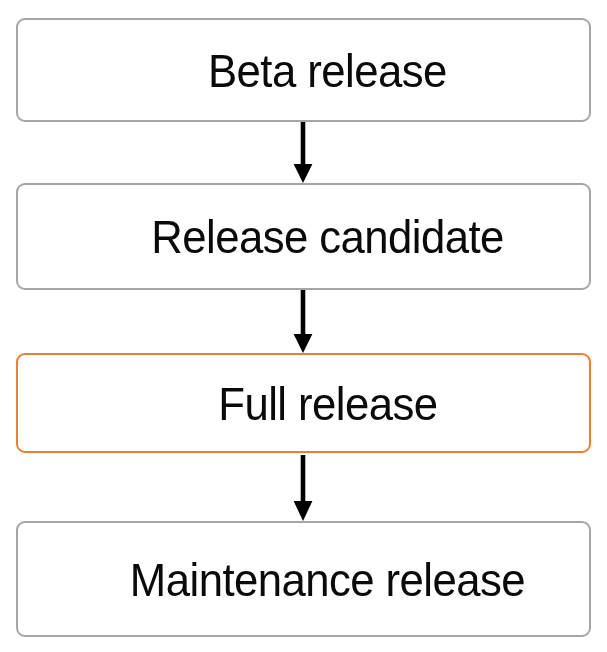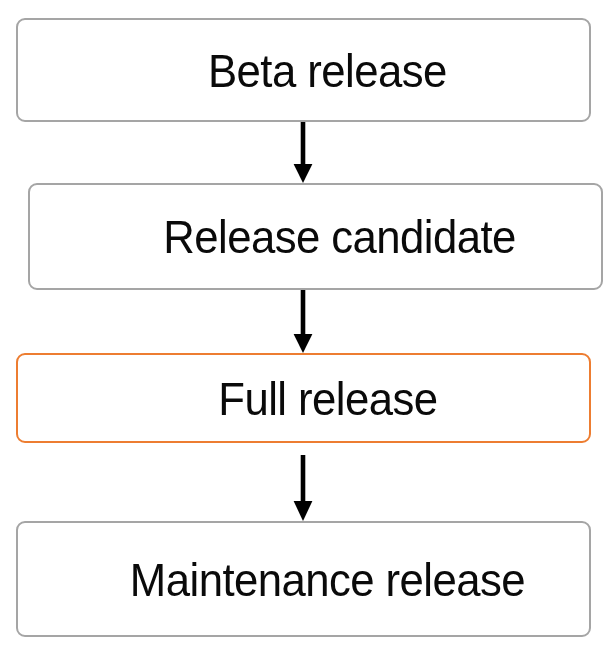--- a/index.html
+++ b/index.html
@@ -62,32 +62,32 @@
     <span class="node-label">Beta release</span>
   </div>
 
   <div class="connector" id="edge-0" style="left: 289px; top: 122px; width: 28px; height: 62px;">
     <svg width="28" height="62" viewBox="0 0 28 62" xmlns="http://www.w3.org/2000/svg" aria-hidden="true">
       <path d="M14 0 L14 44" stroke="#000000" stroke-width="4.6" fill="none"></path>
       <path d="M4.6 42 L23.4 42 L14 61 Z" fill="#000000"></path>
     </svg>
   </div>
 
-  <div class="node" id="node-1" style="left: 28px; top: 183px; width: 575px; height: 107px; border-color: rgb(165, 165, 165); background: rgb(255, 255, 255);">
+  <div class="node" id="node-1" style="left: 16px; top: 183px; width: 575px; height: 107px; border-color: rgb(165, 165, 165); background: rgb(255, 255, 255);">
     <span class="node-label">Release candidate</span>
   </div>
 
   <div class="connector" id="edge-1" style="left: 289px; top: 290px; width: 28px; height: 64px;">
     <svg width="28" height="64" viewBox="0 0 28 64" xmlns="http://www.w3.org/2000/svg" aria-hidden="true">
       <path d="M14 0 L14 46" stroke="#000000" stroke-width="4.6" fill="none"></path>
       <path d="M4.6 44 L23.4 44 L14 63 Z" fill="#000000"></path>
     </svg>
   </div>
 
-  <div class="node" id="node-2" style="left: 16px; top: 353px; width: 575px; height: 90px; border-color: rgb(237, 125, 49); background: rgb(255, 255, 255);">
+  <div class="node" id="node-2" style="left: 16px; top: 353px; width: 575px; height: 100px; border-color: rgb(237, 125, 49); background: rgb(255, 255, 255);">
     <span class="node-label">Full release</span>
   </div>
 
   <div class="connector" id="edge-2" style="left: 289px; top: 455px; width: 28px; height: 67px;">
     <svg width="28" height="67" viewBox="0 0 28 67" xmlns="http://www.w3.org/2000/svg" aria-hidden="true">
       <path d="M14 0 L14 48" stroke="#000000" stroke-width="4.6" fill="none"></path>
       <path d="M4.6 46 L23.4 46 L14 66 Z" fill="#000000"></path>
     </svg>
   </div>
 

